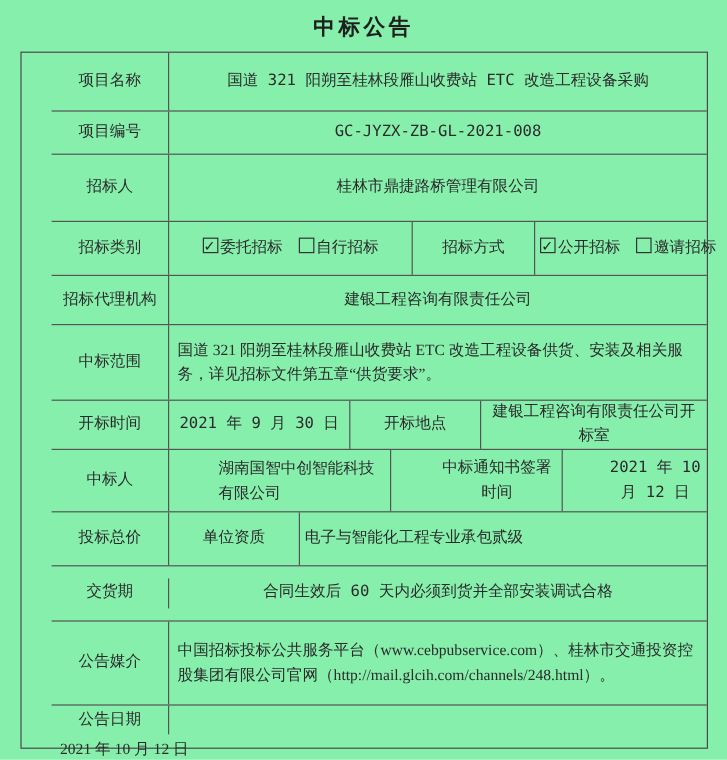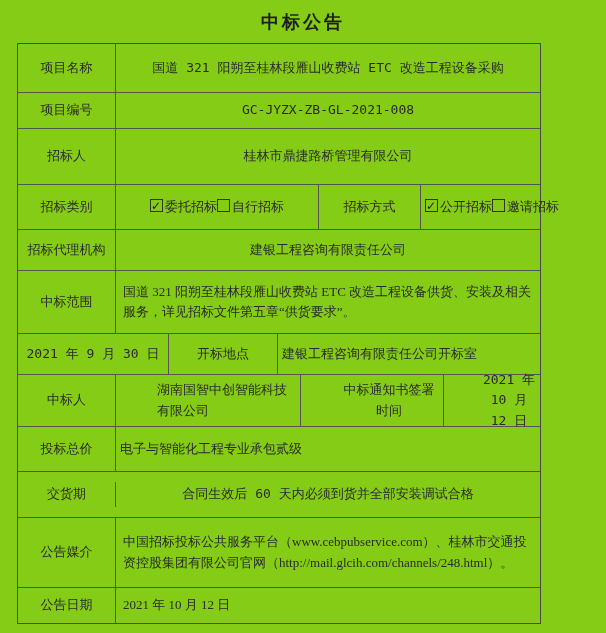--- a/index.html
+++ b/index.html
@@ -3,44 +3,45 @@
 <meta charset="utf-8">
 <style>
   html,body{margin:0;padding:0;}
   body{
     font-family:"DejaVu Sans Mono","DejaVu Serif","Liberation Serif",serif;
     background:#ffffff;
   }
   .page{
     position:relative;
     width:606px;height:633px;
-    background:#84cc16;
+    background:#86efac;
     color:#2b2b2b;
     overflow:hidden;
   }
   .doc-title{
     position:absolute;top:10px;left:0;width:100%;
     text-align:center;
     font-size:18px;font-weight:bold;
     letter-spacing:3px;
     color:#1f1f1f;
   }
   .table{
     position:absolute;top:43px;left:17px;
-    width:524px;
+    width:573px;
     border:1.5px solid #4a4a4a;
     box-sizing:border-box;
     background:transparent;
+    padding-left:25px;
   }
   .trow{
     display:flex;
     box-sizing:border-box;
     border-bottom:1px solid #555;
   }
-  .trow:last-child{border-bottom:none;}
+  .trow:last-child{border-bottom:none;flex-direction:column;}
   .cell{
     box-sizing:border-box;
     border-right:1px solid #555;
     display:flex;
     align-items:center;
     justify-content:center;
     font-size:13px;
     line-height:1.55;
     text-align:center;
     padding:2px 4px;
@@ -53,21 +54,21 @@
   .w-a2{width:203px;flex:none;}
   .w-a3{width:102px;flex:none;}
   .w-b2{width:151px;flex:none;}
   .w-b3{width:109px;flex:none;}
   
   .r0{height:49px;} .r1{height:36px;} .r2{height:56px;} .r3{height:45px;}
   .r4{height:41px;} .r5{height:63px;} .r6{height:41px;} .r7{height:52px;gap:34px;}
   .r8{height:45px;} .r9{height:46px;align-items:center;} .r10{height:70px;} .r11{height:35px;}
   
   .opt{white-space:nowrap;}
-  .opt + .opt{margin-left:0;}
+  .opt + .opt{margin-left:13px;}
   .cb{
     display:inline-block;width:11px;height:11px;
     border:1px solid #333;
     margin-right:2px;
     vertical-align:-1px;
     position:relative;
     background:transparent;
   }
   .cb.checked::after{
     content:"✓";
@@ -117,34 +118,36 @@
       <div class="cell lab">招标代理机构</div>
       <div class="cell val">建银工程咨询有限责任公司</div>
     </div>
 
     <div class="trow r5">
       <div class="cell lab">中标范围</div>
       <div class="cell val left">国道 321 阳朔至桂林段雁山收费站 ETC 改造工程设备供货、安装及相关服务，详见招标文件第五章“供货要求”。</div>
     </div>
 
     <div class="trow r6">
+      <div class="cell lab">开标时间</div>
       <div class="cell w-b2">2021 年 9 月 30 日</div>
       <div class="cell w-b3">开标地点</div>
       <div class="cell">建银工程咨询有限责任公司开标室</div>
     </div>
 
     <div class="trow r7">
       <div class="cell lab">中标人</div>
       <div class="cell w-b2 left val" style="flex:none;">湖南国智中创智能科技有限公司</div>
       <div class="cell w-b3">中标通知书签署时间</div>
       <div class="cell">2021 年 10 月 12 日</div>
     </div>
 
     <div class="trow r8">
       <div class="cell lab">投标总价</div>
+      <div class="cell w-b3">单位资质</div>
       <div class="cell">电子与智能化工程专业承包贰级</div>
     </div>
 
     <div class="trow r9">
       <div class="cell lab">交货期</div>
       <div class="cell val">合同生效后 60 天内必须到货并全部安装调试合格</div>
     </div>
 
     <div class="trow r10">
       <div class="cell lab">公告媒介</div>

